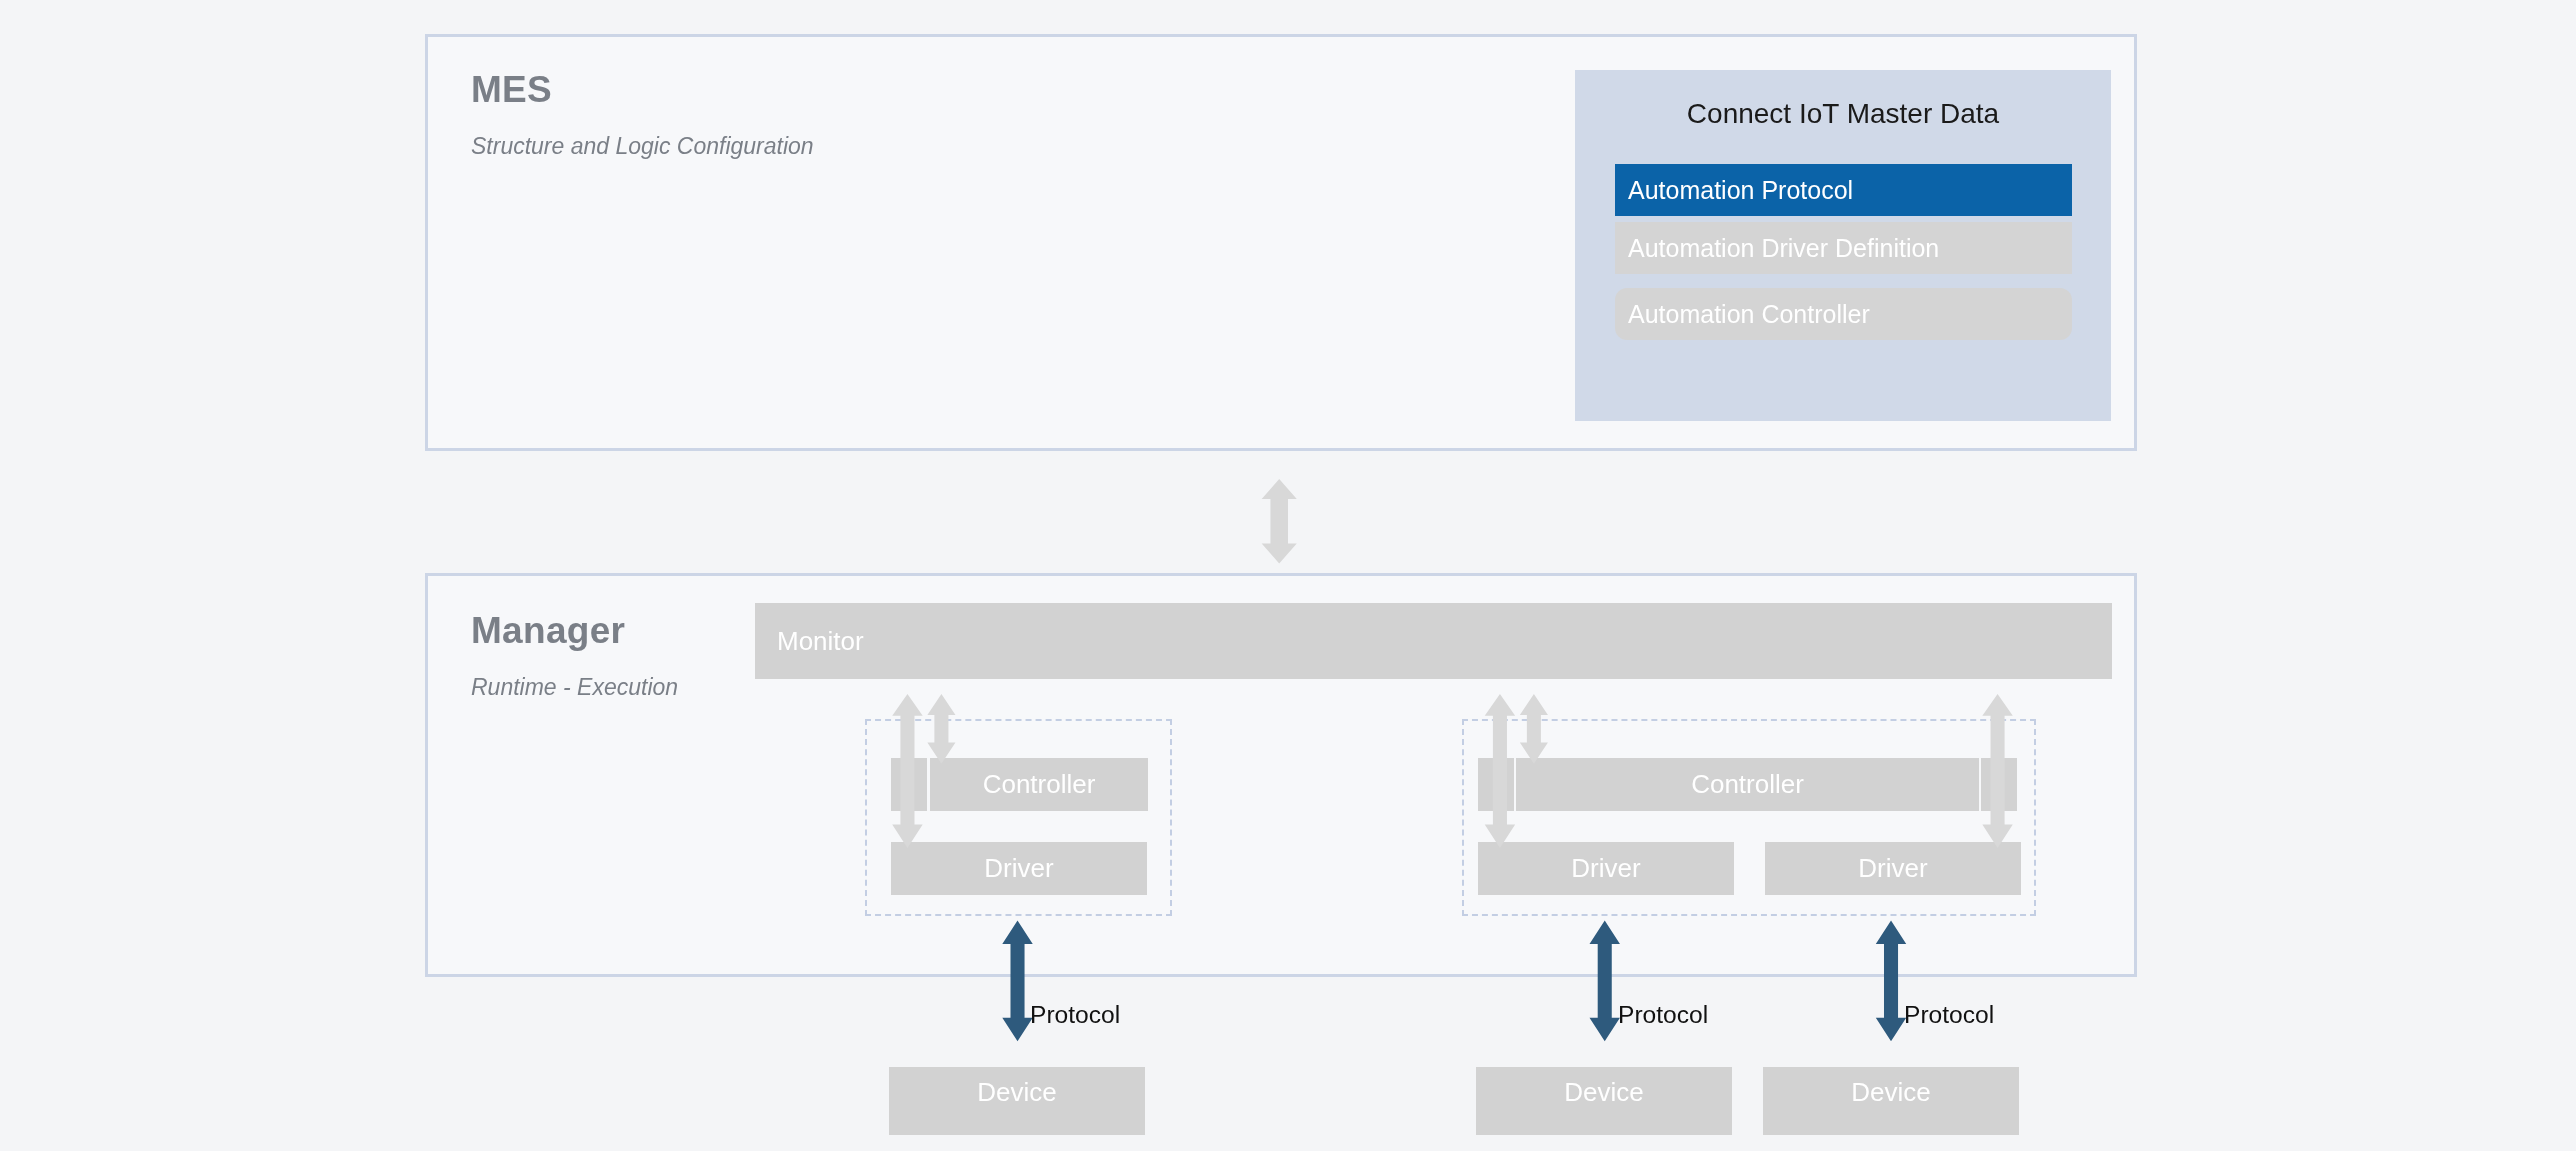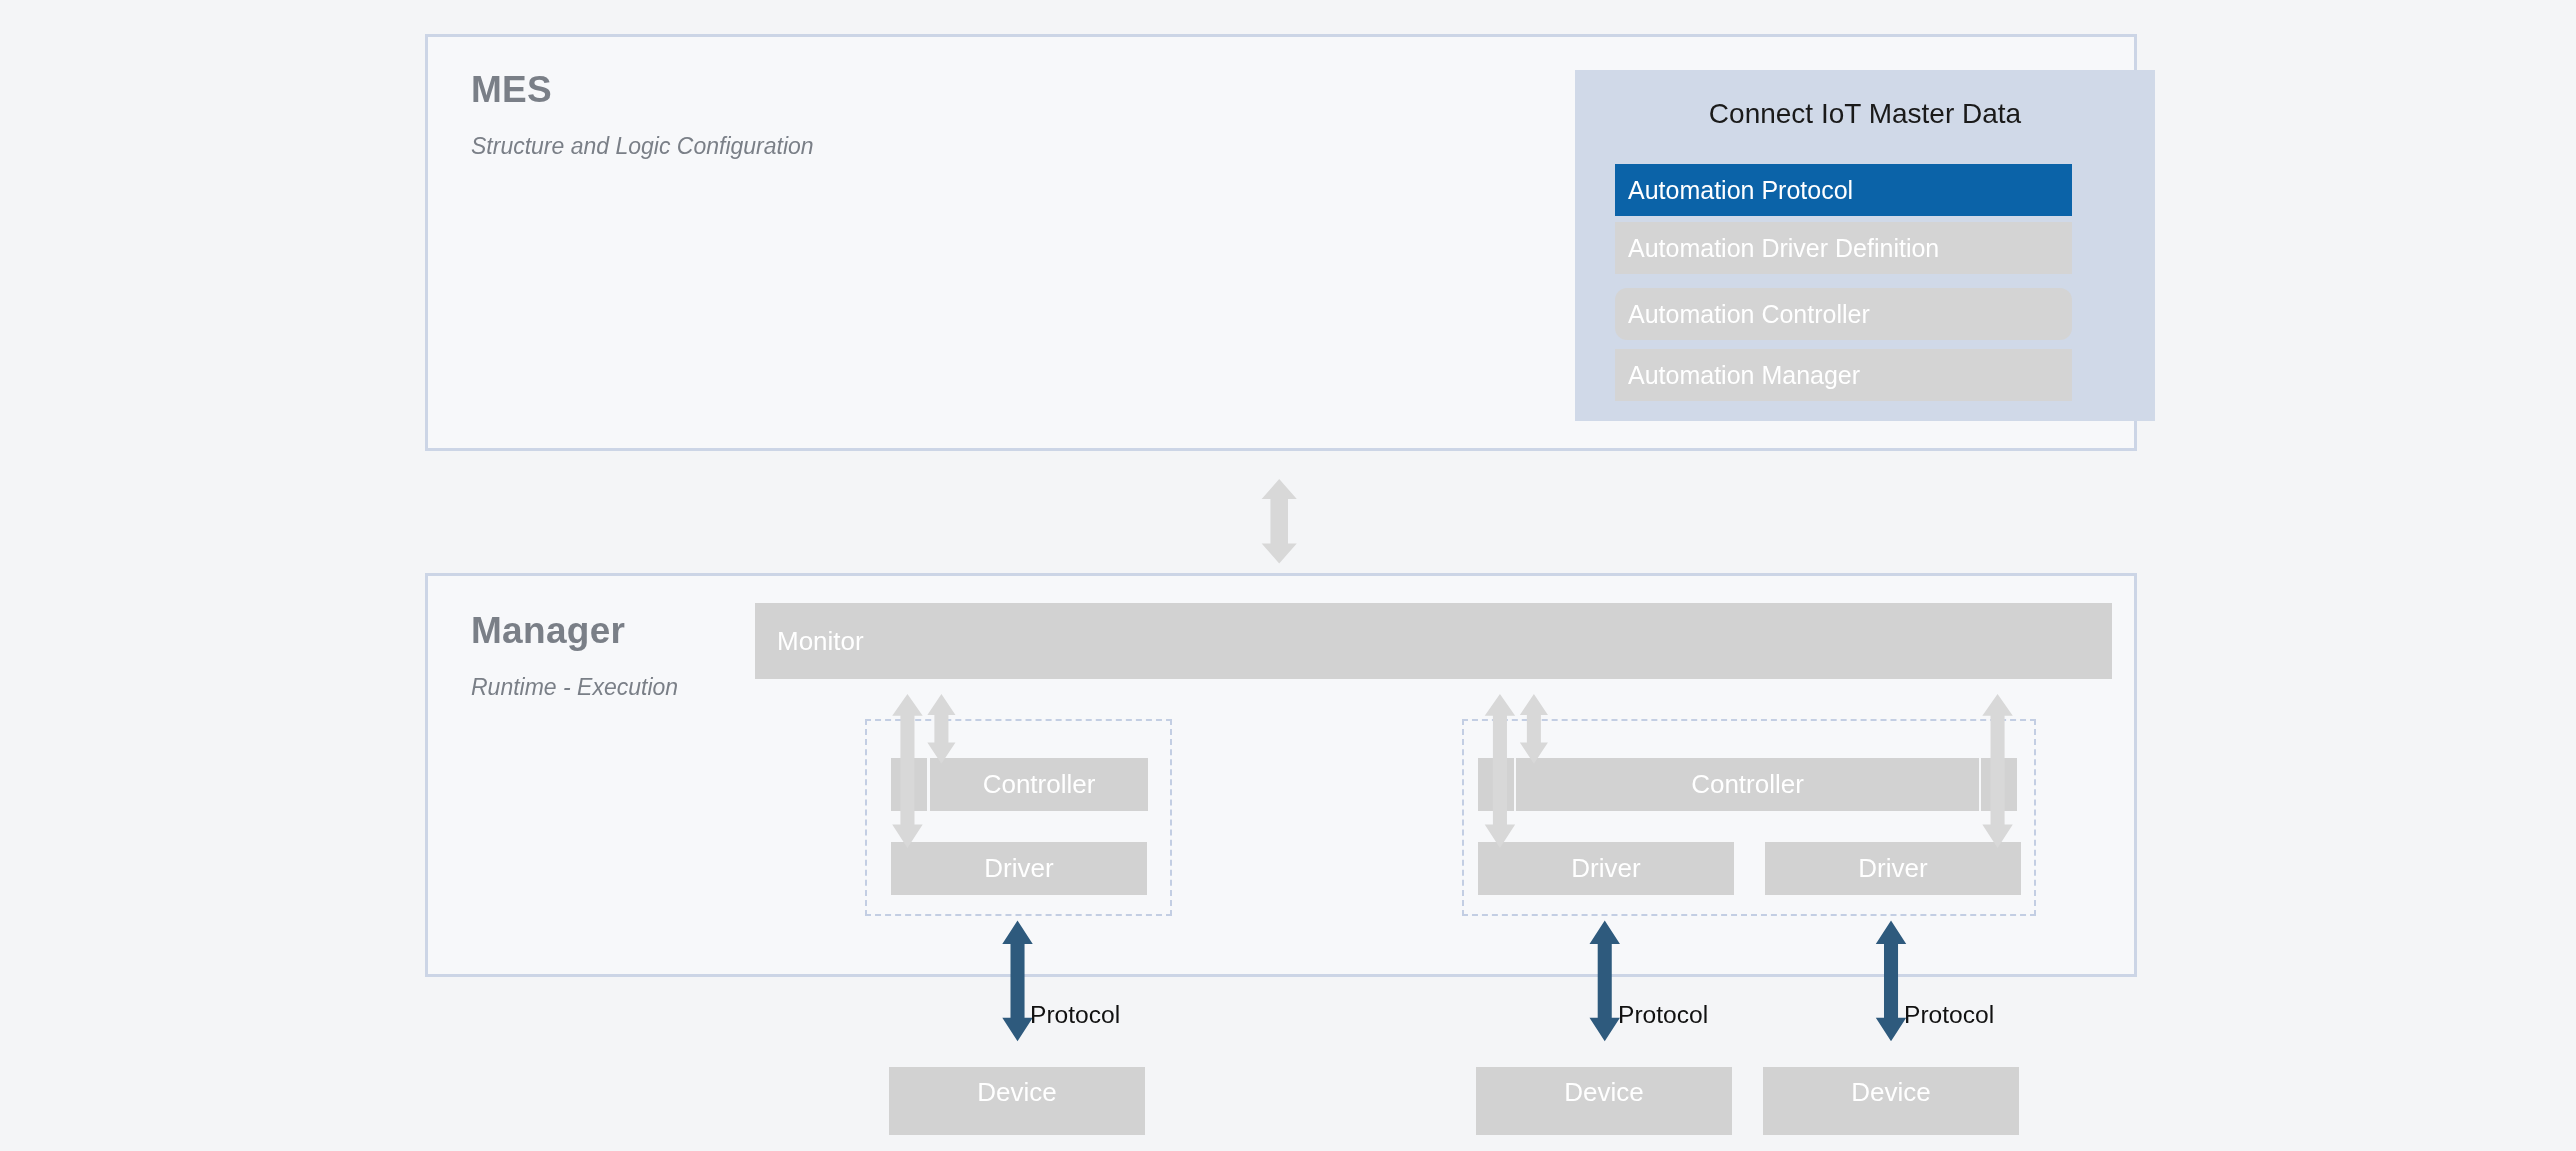--- a/index.html
+++ b/index.html
@@ -45,21 +45,20 @@
   #manager-sub   { left: 471px; top: 674px; font-size: 23px; }
 
   
   #iot-card {
     position: absolute;
     left: 1575px;
     top: 70px;
     width: 536px;
     height: 351px;
     background: #d0d9e8;
-    padding-left: 44px;
   }
   #iot-card-title {
     position: absolute;
     left: 0;
     top: 28px;
     width: 100%;
     text-align: center;
     font-size: 28px;
     color: #1a1a1a;
   }
@@ -171,21 +170,20 @@
 
   <div id="mes-title" class="section-title">MES</div>
   <div id="mes-sub" class="section-sub">Structure and Logic Configuration</div>
 
   <div id="iot-card">
     <div id="iot-card-title">Connect IoT Master Data</div>
 
     <div class="iot-item active i0">Automation Protocol</div>
     <div class="iot-item inactive i1">Automation Driver Definition</div>
     <div class="iot-item inactive i2">Automation Controller</div>
-    <div class="iot-item inactive i3">Automation Manager</div>
   </div>
 
   <div id="manager-panel" class="panel"></div>
 
   <div id="manager-title" class="section-title">Manager</div>
   <div id="manager-sub" class="section-sub">Runtime - Execution</div>
 
   <div id="monitor-bar" class="grey-box">Monitor</div>
 
   <div id="group-left" class="group-dash"></div>

